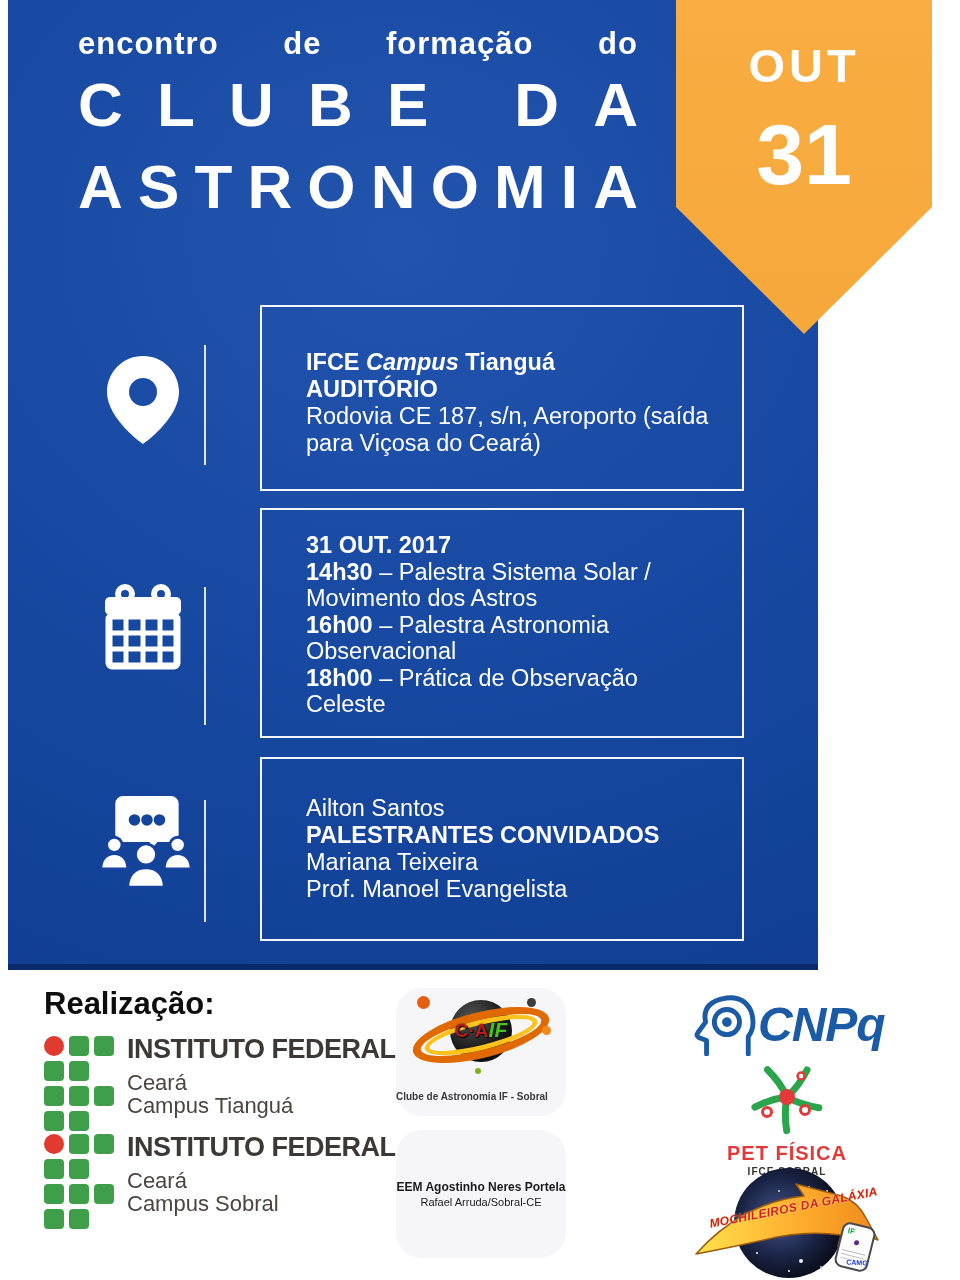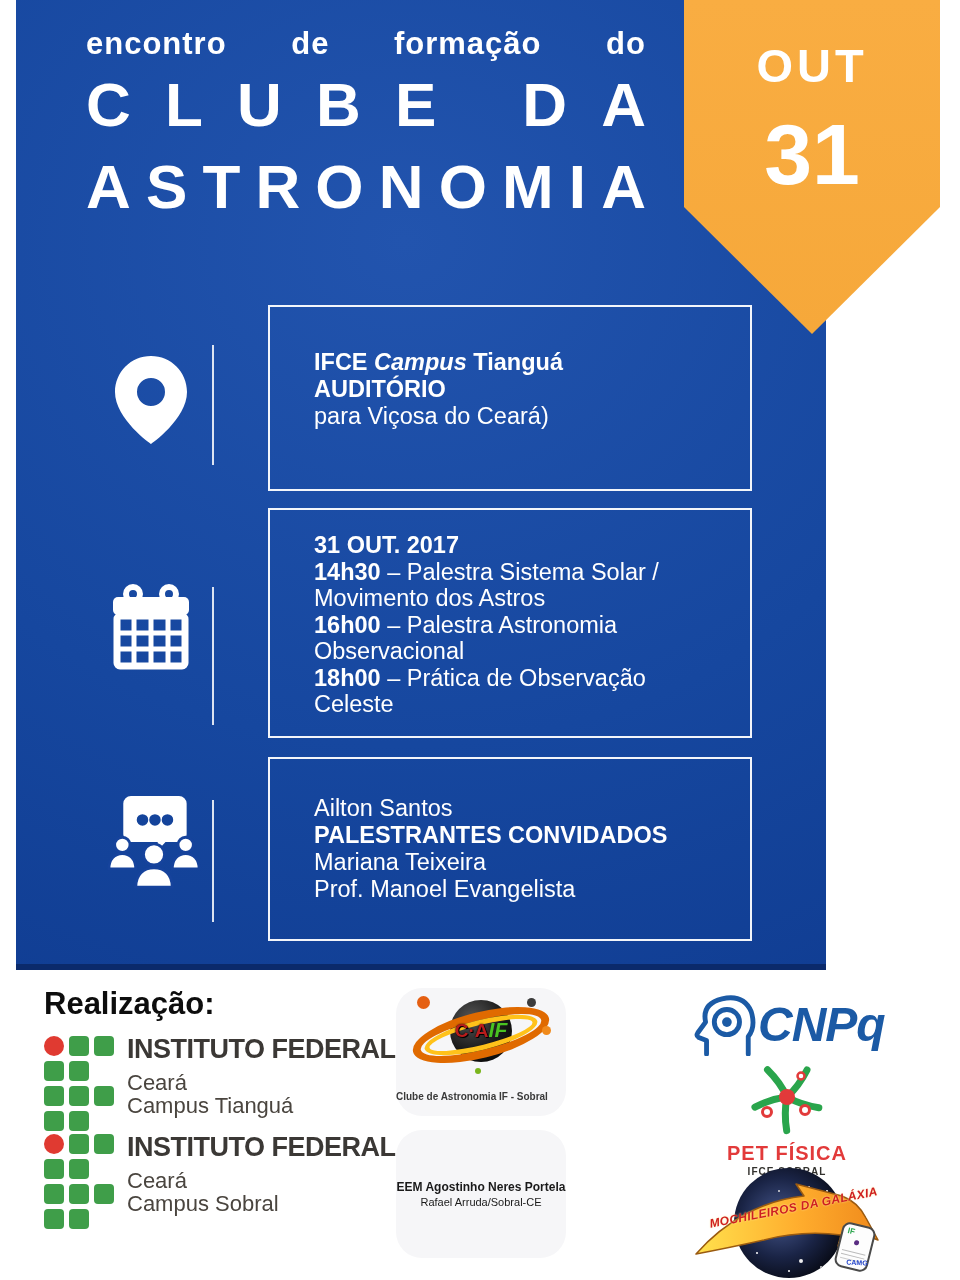--- a/index.html
+++ b/index.html
@@ -3,21 +3,21 @@
 <meta charset="utf-8">
 <style>
   html,body{margin:0;padding:0;background:#e8e8e8;}
   *{box-sizing:border-box;}
   .poster{
     position:relative;width:960px;height:1280px;margin:0 auto;overflow:hidden;
     font-family:"Liberation Sans","DejaVu Sans",sans-serif;background:#ffffff;
   }
   
   .hero{
-    position:absolute;left:16px;top:0;width:810px;height:970px;
+    position:absolute;left:8px;top:0;width:810px;height:970px;
     background:radial-gradient(130% 95% at 48% 25%, #2254ae 0%, #16479f 55%, #0f3b90 100%);
     border-bottom:6px solid #0b2a6b;
   }
   .title-block{position:absolute;left:70px;top:26px;width:560px;color:#fff;}
   .kicker{display:flex;justify-content:space-between;font-size:31px;font-weight:700;letter-spacing:1px;}
   .title-line{display:flex;justify-content:space-between;font-size:62px;font-weight:700;line-height:1.1;}
   .title-line.t1{margin-top:9px;}
   .title-line.t2{margin-top:14px;}
   .title-line span,.kicker span{display:block;}
   
@@ -158,20 +158,21 @@
       <div class="day">31</div>
     </div>
 
     <svg class="row-icon icon-pin" width="72" height="88" viewBox="0 0 72 88">
       <path fill="#fff" fill-rule="evenodd" d="M36 0C16 0 0 16 0 36c0 27 36 52 36 52s36-25 36-52C72 16 56 0 36 0zm0 22a14 14 0 110 28 14 14 0 010-28z"></path>
     </svg>
     <div class="vdiv vdiv-1"></div>
     <div class="info-card card-1">
         <div class="cline"><span class="b">IFCE </span><span class="b i">Campus</span><span class="b"> Tianguá</span></div>
         <div class="cline"><span class="b">AUDITÓRIO</span></div>
+        <div class="cline"><span>Rodovia CE 187, s/n, Aeroporto (saída</span></div>
         <div class="cline"><span>para Viçosa do Ceará)</span></div>
       </div>
 
     <svg class="row-icon icon-cal" width="80" height="88" viewBox="0 0 80 88">
       <circle cx="22" cy="11" r="7" fill="none" stroke="#fff" stroke-width="6"></circle>
       <circle cx="58" cy="11" r="7" fill="none" stroke="#fff" stroke-width="6"></circle>
       <rect x="2" y="14" width="76" height="18" rx="5" fill="#fff"></rect>
       <rect x="6" y="33" width="68" height="50" rx="3" fill="none" stroke="#fff" stroke-width="7"></rect>
       <line x1="23" y1="34" x2="23" y2="82" stroke="#fff" stroke-width="5"></line>
       <line x1="40" y1="34" x2="40" y2="82" stroke="#fff" stroke-width="5"></line>

